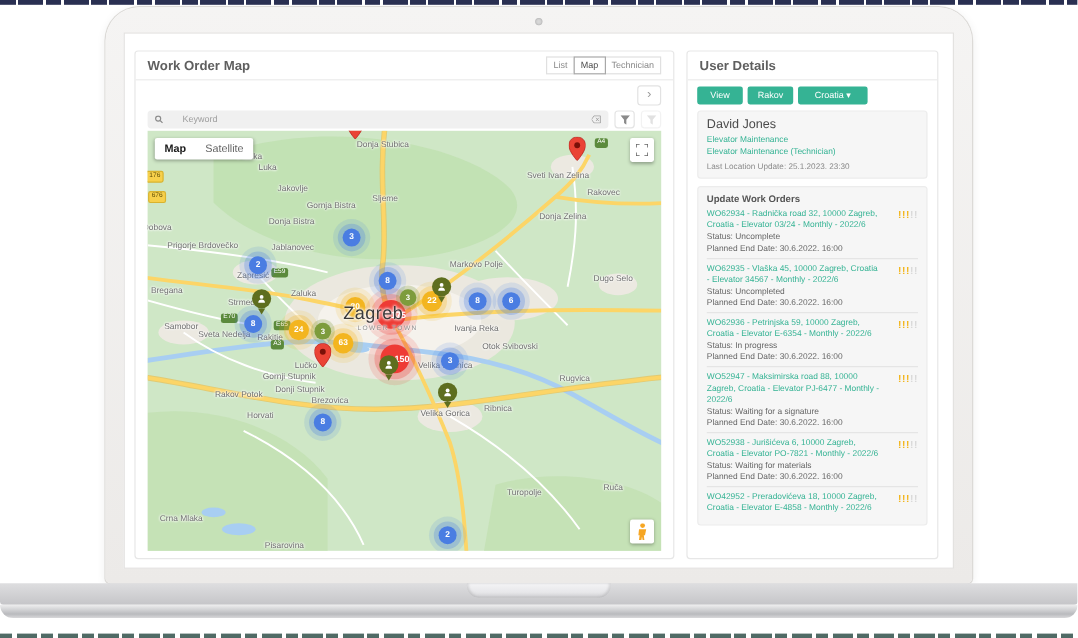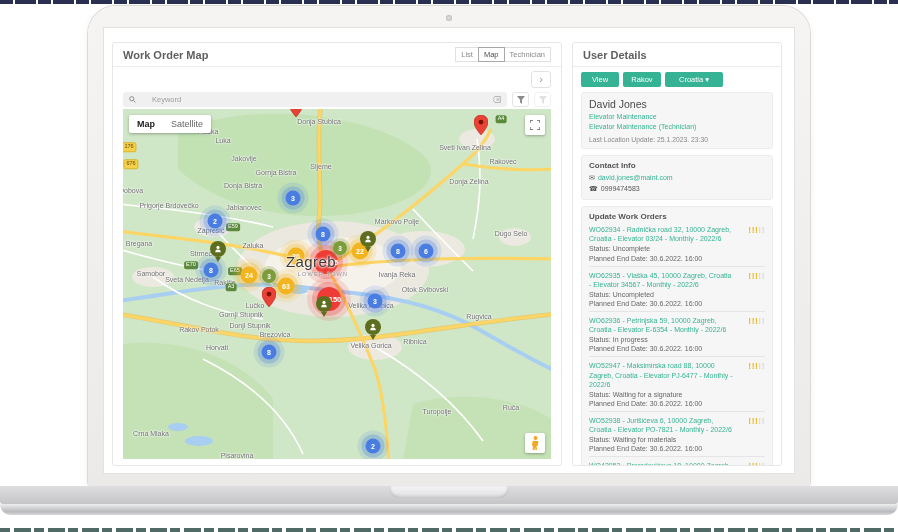--- a/index.html
+++ b/index.html
@@ -357,31 +357,20 @@
           <button class="tbtn actions">Croatia ▾</button>
         </div>
 
         <div class="sub-card">
           <div class="u-name">David Jones</div>
           <div class="u-link">Elevator Maintenance</div>
           <div class="u-link">Elevator Maintenance (Technician)</div>
           <div class="u-meta">Last Location Update: 25.1.2023. 23:30</div>
         </div>
 
-        <div class="sub-card">
-          <div class="sec-title">Contact Info</div>
-          <div class="contact-line">
-            <span class="ci">✉</span>
-            <span class="val teal">david.jones@maint.com</span>
-          </div>
-          <div class="contact-line">
-            <span class="ci">☎</span>
-            <span class="val">0999474583</span>
-          </div>
-        </div>
 
         <div class="sub-card">
           <div class="sec-title">Update Work Orders</div>
           <div class="wo-list" id="wo-list">
               <div class="wo-item">
                 <div class="wo-main">
                   <div class="wo-title">WO62934 - Radnička road 32, 10000 Zagreb, Croatia - Elevator 03/24 - Monthly - 2022/6</div>
                   <div class="wo-status">Status: Uncomplete</div>
                   <div class="wo-date">Planned End Date: 30.6.2022. 16:00</div>
                 </div>

